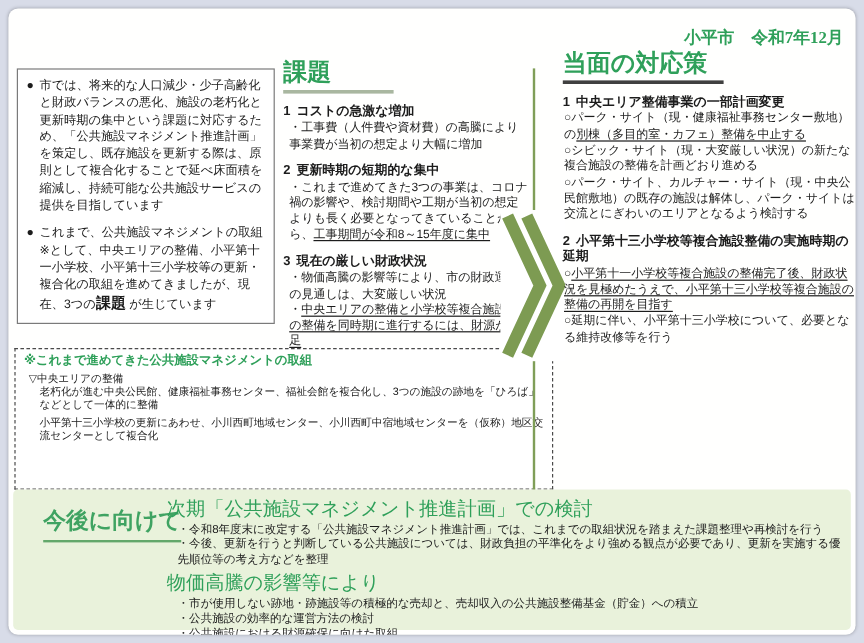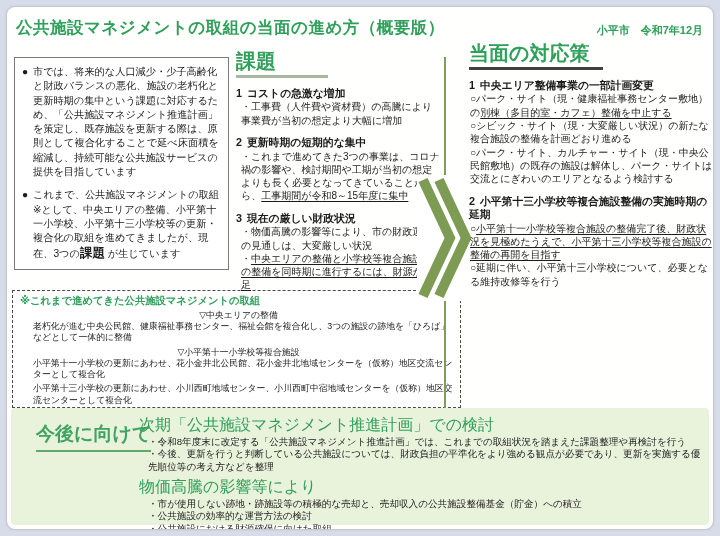--- a/index.html
+++ b/index.html
@@ -15,41 +15,41 @@
     background:#fffffe;border-radius:8px;overflow:hidden;
     box-shadow:0 0 3px rgba(0,0,0,.25);
   }
   
   .title{
     position:absolute;left:9px;top:10px;
     font-size:16.5px;font-weight:bold;color:#2fa05a;letter-spacing:.5px;
   }
   .date{
     position:absolute;right:10px;top:16px;
-    font-size:11px;font-weight:bold;color:#2fa05a;
+    font-size:14px;font-weight:bold;color:#2fa05a;font-family:Liberation Serif, serif;
   }
   
   .intro-box{
     position:absolute;left:7px;top:50px;width:199px;height:198px;
     border:1.5px solid #7a7a7a;background:#fff;
     padding:7px 7px 6px 7px;
     font-size:10.2px;line-height:1.4;
   }
   .intro-bullet{position:relative;padding-left:11px;margin-bottom:9px;}
   .intro-bullet .dot{position:absolute;left:0;top:0;}
   .em-issue{font-weight:bold;font-size:12.5px;}
   
   .history-box{
     position:absolute;left:5px;top:283px;width:433px;height:108px;
     border:1.6px dashed #4a4a4a;background:#fff;
     padding:4px 7px;font-size:8.9px;line-height:1.26;
   }
   .history-title{font-size:10.3px;font-weight:bold;color:#2fa05a;margin-bottom:2px;}
   .history-item{margin-bottom:3px;}
-  .history-item .h{padding-left:4px;text-align:center;}
+  .history-item .h{padding-left:4px;}
   .history-item .b{padding-left:13px;}
   
   .issues-col{position:absolute;left:229px;top:44px;width:206px;}
   .col-title{
     font-size:20px;font-weight:bold;color:#2fa05a;line-height:1.05;
   }
   .rule{width:92px;height:3px;background:#a9b7a0;margin-top:3px;}
   .num-item{margin-top:9px;}
   .num-item .head{font-size:10.8px;font-weight:bold;line-height:1.25;}
   .num-item .head .n{margin-right:5px;}
@@ -78,41 +78,36 @@
   .future-content{position:absolute;left:128px;top:7px;width:564px;}
   .fsec-title{font-size:16px;font-weight:normal;color:#2fa05a;line-height:1.3;}
   .fsec .bl{font-size:9.6px;line-height:1.32;padding-left:9px;}
   .fsec{margin-bottom:3px;}
 </style>
 </head>
 <body>
 
 <div class="page">
 
-  <div class="title">公共施設マネジメントの取組の当面の進め方（概要版）</div>
   <div class="date">小平市　令和7年12月</div>
 
   <div class="intro-box">
     <div class="intro-bullet">
       <span class="dot">●</span><span>市では、将来的な人口減少・少子高齢化と財政バランスの悪化、施設の老朽化と更新時期の集中という課題に対応するため、「公共施設マネジメント推進計画」を策定し、既存施設を更新する際は、原則として複合化することで延べ床面積を縮減し、持続可能な公共施設サービスの提供を目指しています</span>
     </div>
     <div class="intro-bullet">
       <span class="dot">●</span><span>これまで、公共施設マネジメントの取組※として、中央エリアの整備、小平第十一小学校、小平第十三小学校等の更新・複合化の取組を進めてきましたが、現在、3つの</span><span class="em-issue">課題</span><span> が生じています</span>
     </div>
   </div>
 
   <div class="history-box">
     <div class="history-title">※これまで進めてきた公共施設マネジメントの取組</div>
     <div class="history-item">
       <div class="h">▽中央エリアの整備</div>
       <div class="b">老朽化が進む中央公民館、健康福祉事務センター、福祉会館を複合化し、3つの施設の跡地を「ひろば」などとして一体的に整備</div>
-    </div>
-    <div class="history-item">
-      <div class="h">▽小平第十一小学校等複合施設</div>
-      <div class="b">小平第十一小学校の更新にあわせ、花小金井北公民館、花小金井北地域センターを（仮称）地区交流センターとして複合化</div>
     </div>
     <div class="history-item">
       <div class="b">小平第十三小学校の更新にあわせ、小川西町地域センター、小川西町中宿地域センターを（仮称）地区交流センターとして複合化</div>
     </div>
   </div>
 
   <div class="issues-col">
     <div class="col-title">課題</div>
     <div class="rule"></div>
 

